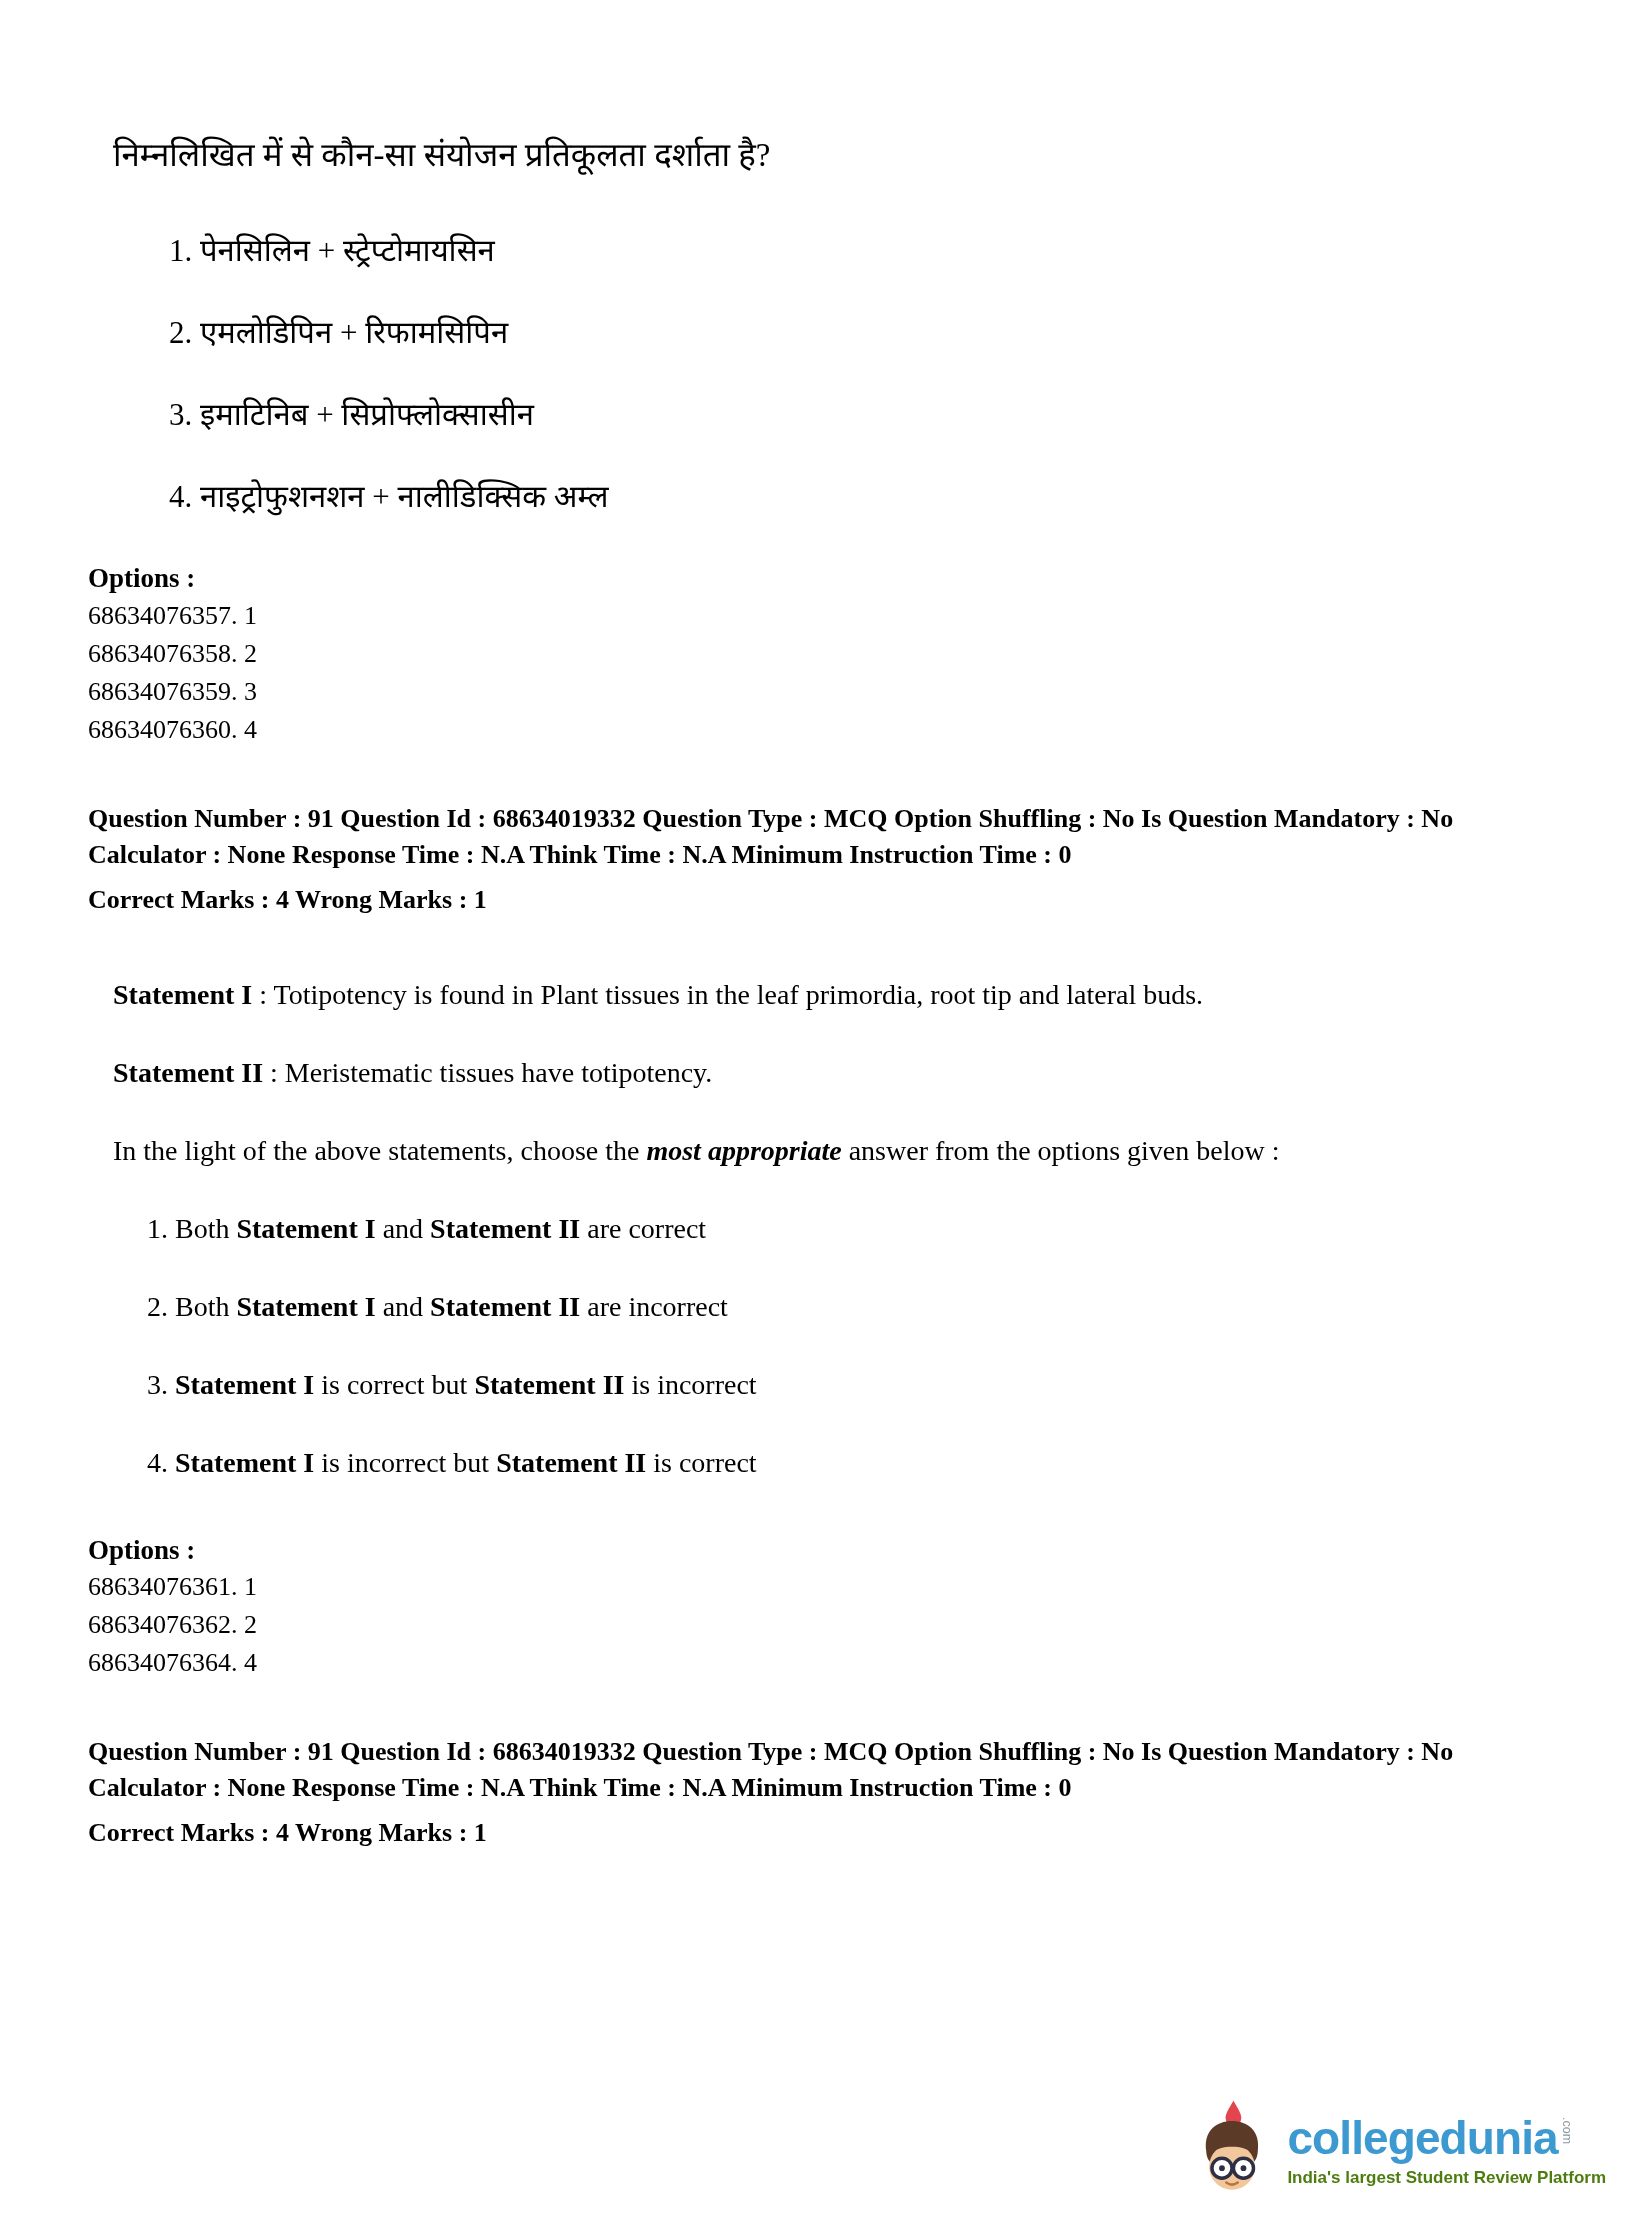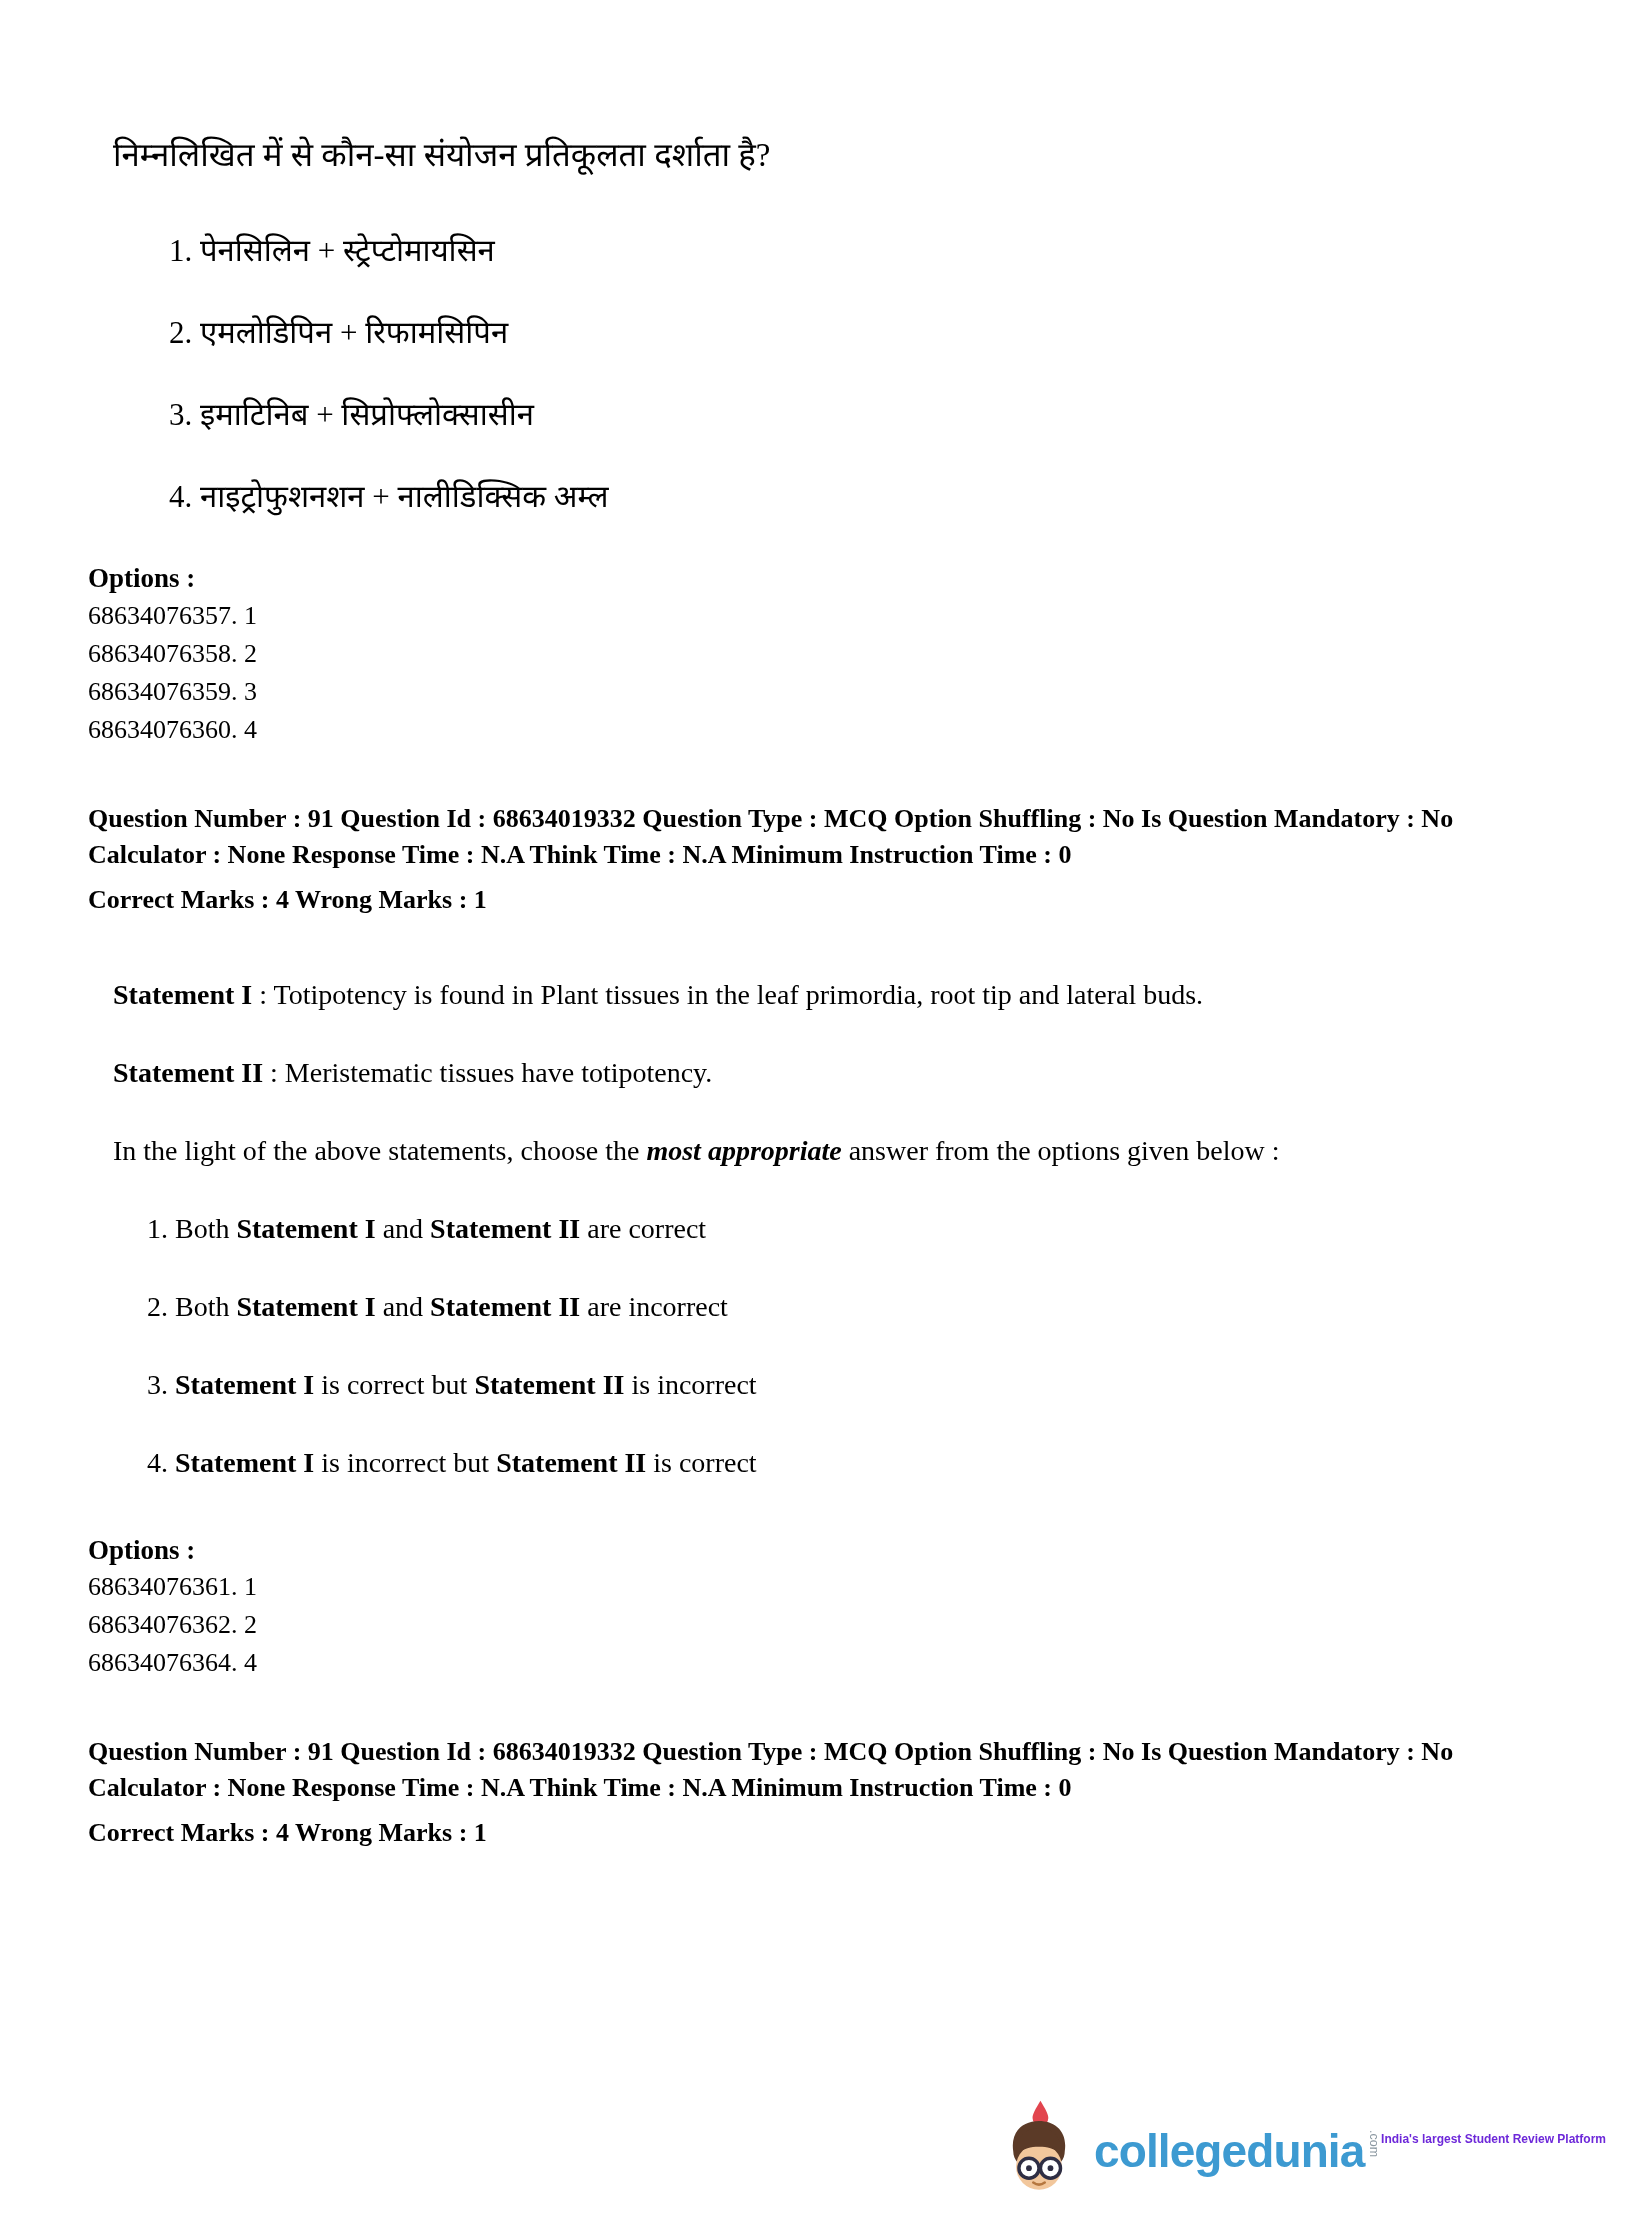--- a/index.html
+++ b/index.html
@@ -81,43 +81,43 @@
   
   .logo {
     position: absolute;
     right: 38px;
     bottom: 14.3px;
     display: flex;
     align-items: center;
     gap: 12.5px;
   }
   .mascot { width: 86px; height: 104px; flex: 0 0 auto; }
-  .logo-textwrap { display: flex; flex-direction: row; }
+  .logo-textwrap { display: flex; flex-direction: column; }
   .logo-row { display: flex; align-items: flex-start; }
   .logo-name {
     font-family: "Liberation Sans", sans-serif;
     font-weight: bold;
     font-size: 46px;
     letter-spacing: -0.9px;
     color: #3D9AD1;
     line-height: 1.05;
   }
   .logo-com {
     font-family: "Liberation Sans", sans-serif;
     font-size: 12.5px;
     color: #8a97a0;
     writing-mode: vertical-rl;
     margin-left: 2.7px;
     margin-top: 3.6px;
   }
   .logo-tagline {
     font-family: "Liberation Sans", sans-serif;
     font-weight: bold;
-    font-size: 12px;
-    color: #6d28d9;
+    font-size: 17px;
+    color: #4d7c0f;
     margin-top: 5.4px;
   }
 </style>
 </head>
 <body>
 
 <div class="content">
 
   <div class="hindi-question">निम्नलिखित में से कौन-सा संयोजन प्रतिकूलता दर्शाता है?</div>
   <div class="hindi-option">1. पेनसिलिन + स्ट्रेप्टोमायसिन</div>

